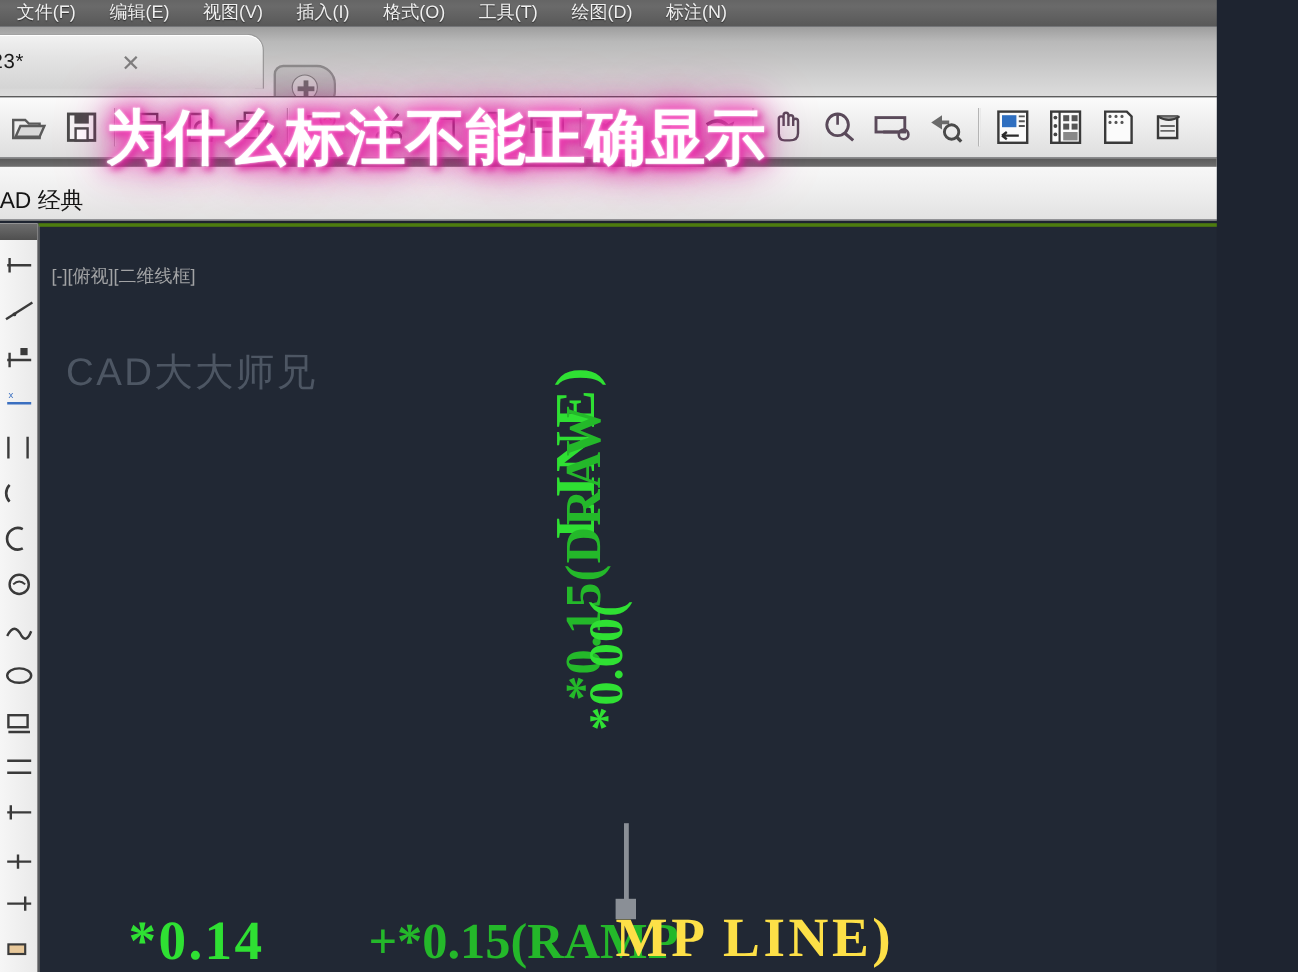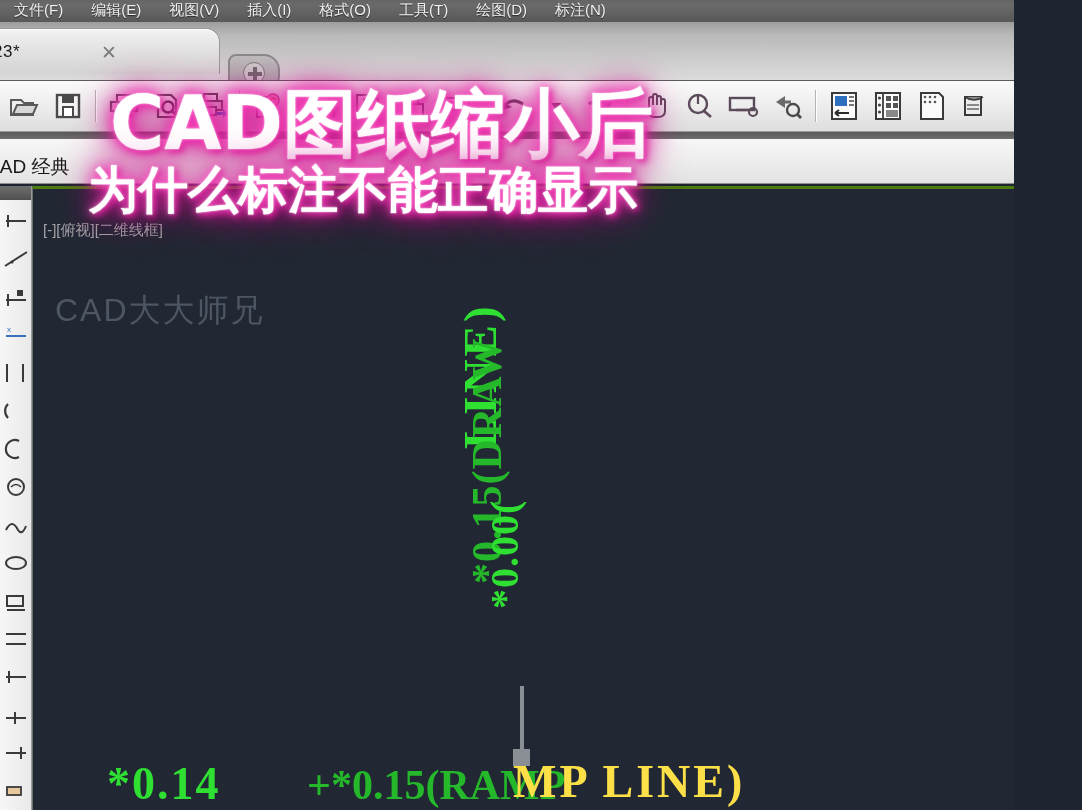--- a/index.html
+++ b/index.html
@@ -569,17 +569,16 @@
 
     <div class="cad-green g-bottom1">*0.14</div>
     <div class="cad-green g-bottom2">+*0.15(RAMP</div>
     <div class="cad-green g-bottom3">MP LINE)</div>
 
     <div class="crosshair-v"></div>
     <div class="pick-box"></div>
   </div>
 
   <div class="overlay">
-    <div class="ov-line ov-line1">CAD图纸缩小后</div>
     <div class="ov-line ov-line2">为什么标注不能正确显示</div>
   </div>
 
 </div>
 
 </body></html>

